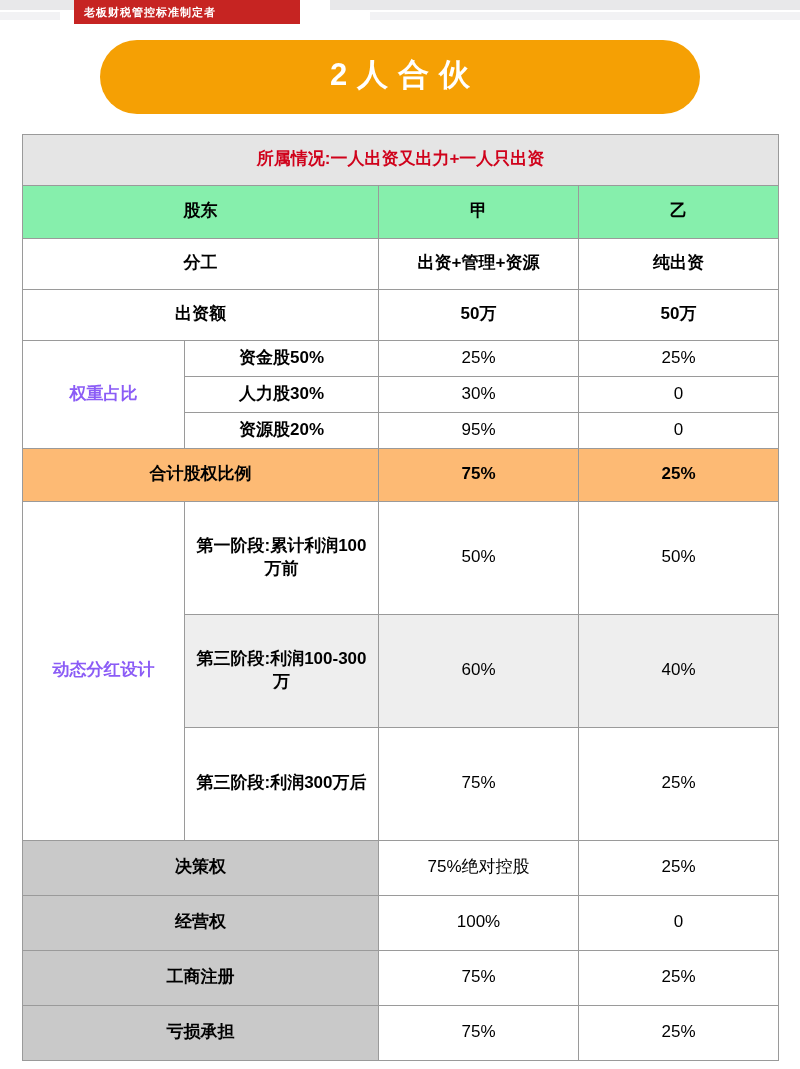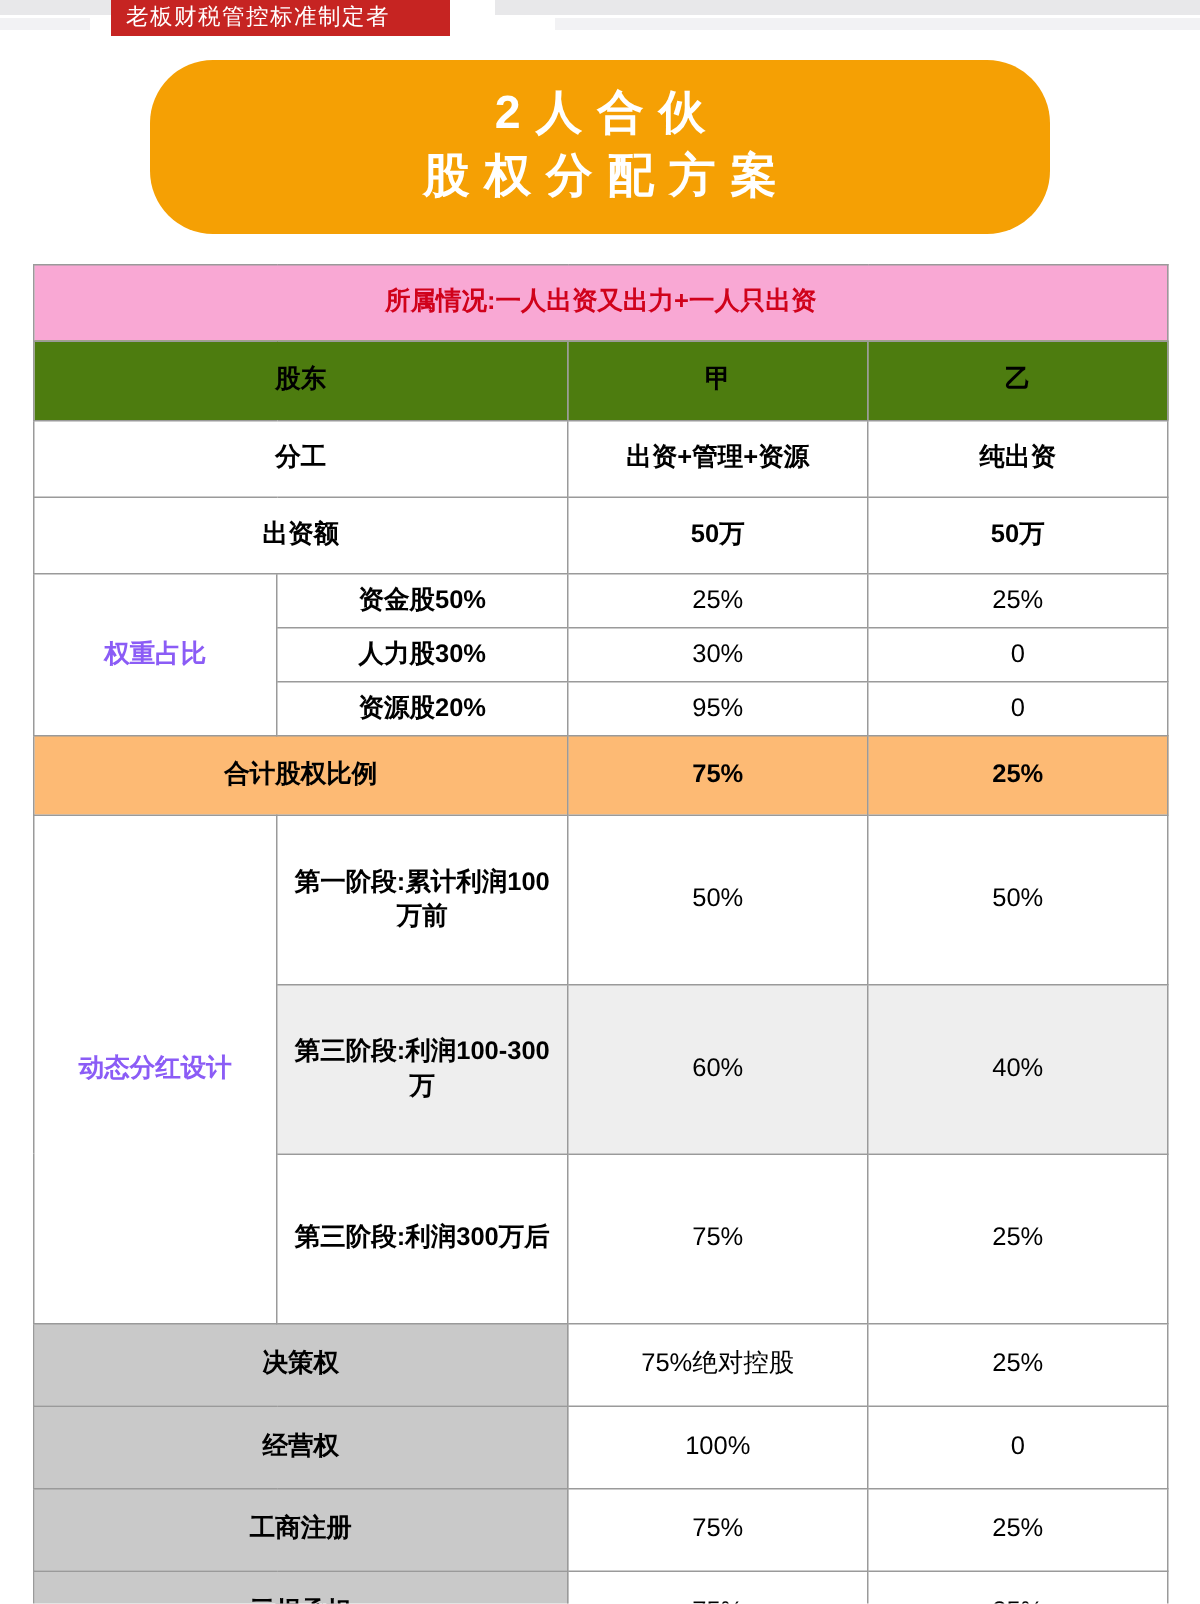--- a/index.html
+++ b/index.html
@@ -32,23 +32,23 @@
     background: #c62422;
   }
   .top-banner-text {
     position: absolute;
     left: 84px;
     top: 3px;
     width: 210px;
     height: 18px;
     line-height: 18px;
     color: #ffffff;
-    font-size: 15px;
+    font-size: 11px;
     letter-spacing: 1px;
-    font-weight: normal;
+    font-weight: bold;
     white-space: nowrap;
   }
   .top-banner-bar {
     position: absolute;
     left: 0;
     top: 0;
     width: 74px;
     height: 10px;
     background: #e8e8ea;
   }
@@ -110,28 +110,28 @@
   }
   table.main td {
     border: 1px solid #9a9a9a;
     text-align: center;
     vertical-align: middle;
     font-size: 17px;
     padding: 6px 4px;
     line-height: 1.35;
   }
   .row-head td {
-    background: #f9a8d4;
+    background: #e5e5e5;
     color: #d0021b;
     font-weight: bold;
     font-size: 18px;
     height: 38px;
   }
   .shareholder td {
-    background: #4d7c0f;
+    background: #86efac;
     font-weight: bold;
     font-size: 19px;
     height: 40px;
   }
   .white-bold td {
     font-weight: bold;
     height: 38px;
   }
   .label-blue {
     color: #8b5cf6;
@@ -176,21 +176,20 @@
   <div class="top-banner-bar2"></div>
   <div class="top-banner-right"></div>
   <div class="top-banner-right2"></div>
   <div class="top-banner-red"></div>
   <div class="top-banner-text">老板财税管控标准制定者</div>
 </div>
 
 <div class="title-wrap">
   <div class="title-pill">
     <div class="title-line">2人合伙</div>
-    <div class="title-line">股权分配方案</div>
   </div>
 </div>
 
 <div class="table-wrap">
   <table class="main">
     <colgroup>
       <col style="width:162px">
       <col style="width:194px">
       <col style="width:200px">
       <col style="width:200px">

